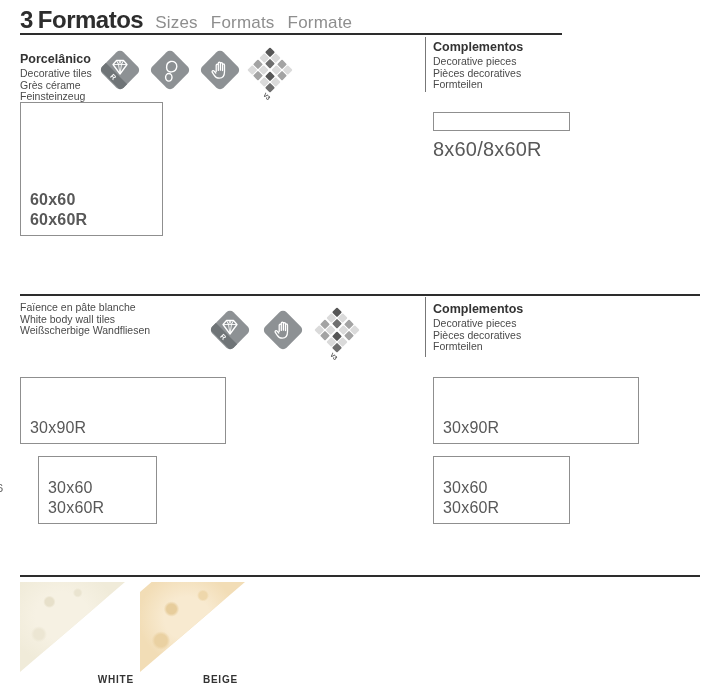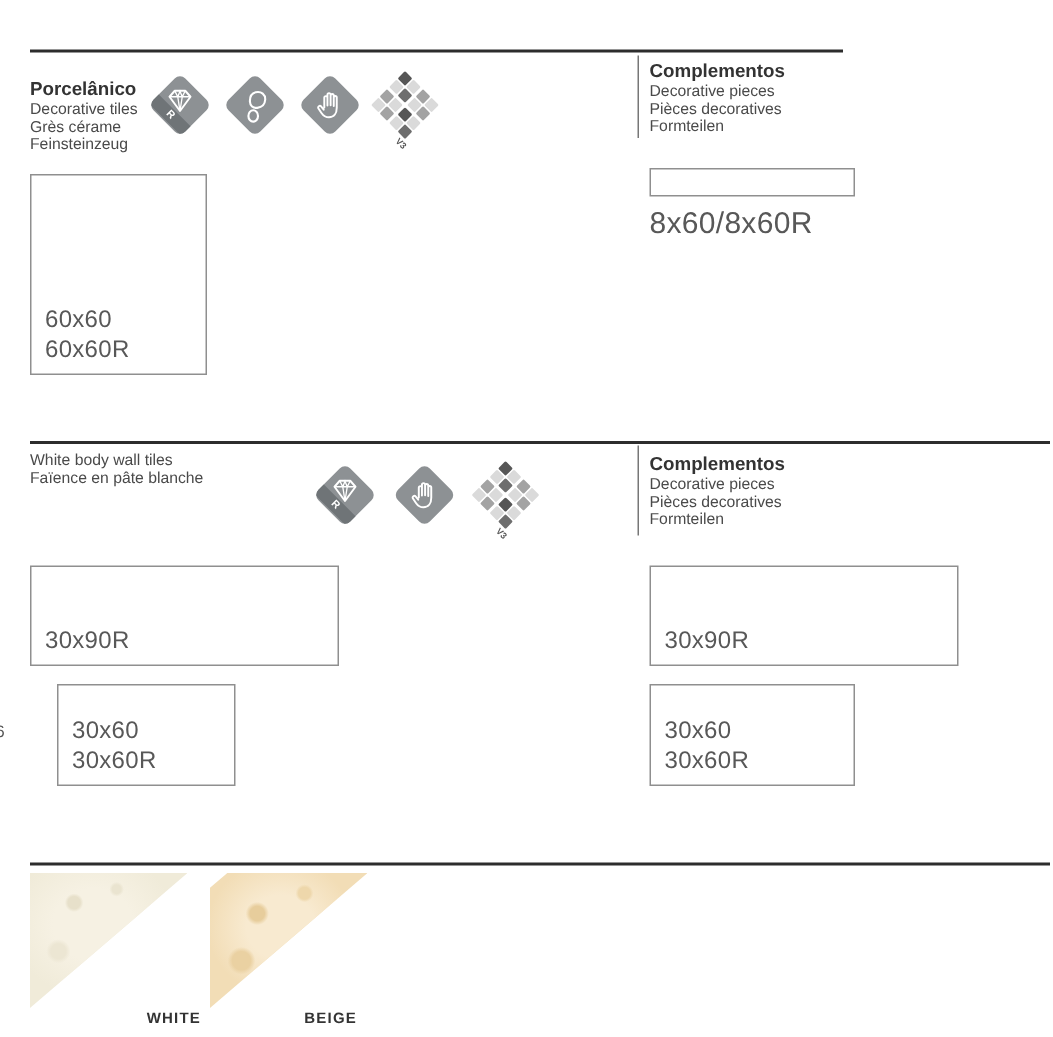--- a/index.html
+++ b/index.html
@@ -64,20 +64,23 @@
   }
   .swatch-label{position:absolute;width:105px;text-align:right;padding-right:7px;box-sizing:border-box;
         font-size:10px;font-weight:bold;color:#333;letter-spacing:0.8px;}
   .page-num{position:absolute;left:-3px;top:482px;font-size:11px;color:#555;}
 </style>
 </head>
 <body>
 
 <div class="page">
 
+  <div class="sec-header" style="top:6px;">
+    <span class="num">3</span><span class="big">Formatos</span><span class="subs"><span>Sizes</span><span>Formats</span><span>Formate</span></span>
+  </div>
   <div class="rule" style="left:20px;top:33px;width:542px;"></div>
 
 
   <div class="tblock" style="left:20px;top:52px;">
     <div class="t">Porcelânico</div>
     <div class="s">Decorative tiles</div>
     <div class="s">Grès cérame</div>
     <div class="s">Feinsteinzeug</div>
   </div>
 
@@ -137,32 +140,33 @@
   <div class="tblock" style="left:433px;top:40px;">
     <div class="t">Complementos</div>
     <div class="s">Decorative pieces</div>
     <div class="s">Pièces decoratives</div>
     <div class="s">Formteilen</div>
   </div>
 
   <div class="tile" style="left:433px;top:112px;width:137px;height:19px;"></div>
   <div class="dim-label" style="left:433px;top:138px;">8x60/8x60R</div>
 
-  <div class="tile" style="left:20px;top:116px;width:118px;height:134px;">
+  <div class="tile" style="left:20px;top:102px;width:143px;height:134px;font-weight:bold;">
     <div class="dim">
       <div>60x60</div>
       <div>60x60R</div>
     </div>
   </div>
 
   <div class="rule" style="left:20px;top:294px;width:680px;"></div>
 
   <div class="tblock" style="left:20px;top:302px;">
+    <div class="s">Faïence en pâte blanche</div>
     <div class="s">White body wall tiles</div>
-    <div class="s">Faïence en pâte blanche</div>
+    <div class="s">Weißscherbige Wandfliesen</div>
   </div>
 
   <div class="dicon" style="left:215px;top:315px;">
     <span class="glyph" style="transform:rotate(-45deg) translateY(-2px);">
       <svg width="26" height="26" viewBox="0 0 26 26">
         <path d="M6 9.5 L9.5 5.5 h7 L20 9.5 L13 19 Z" stroke="#fff" fill="none" stroke-width="1.3" stroke-linejoin="round"></path>
         <path d="M6 9.5 H20 M9.5 5.5 L11.5 9.5 L13 5.8 L14.5 9.5 L16.5 5.5 M11.5 9.5 L13 19 L14.5 9.5" stroke="#fff" fill="none" stroke-width="0.9"></path>
       </svg>
     </span>
     <span class="ribbon">

